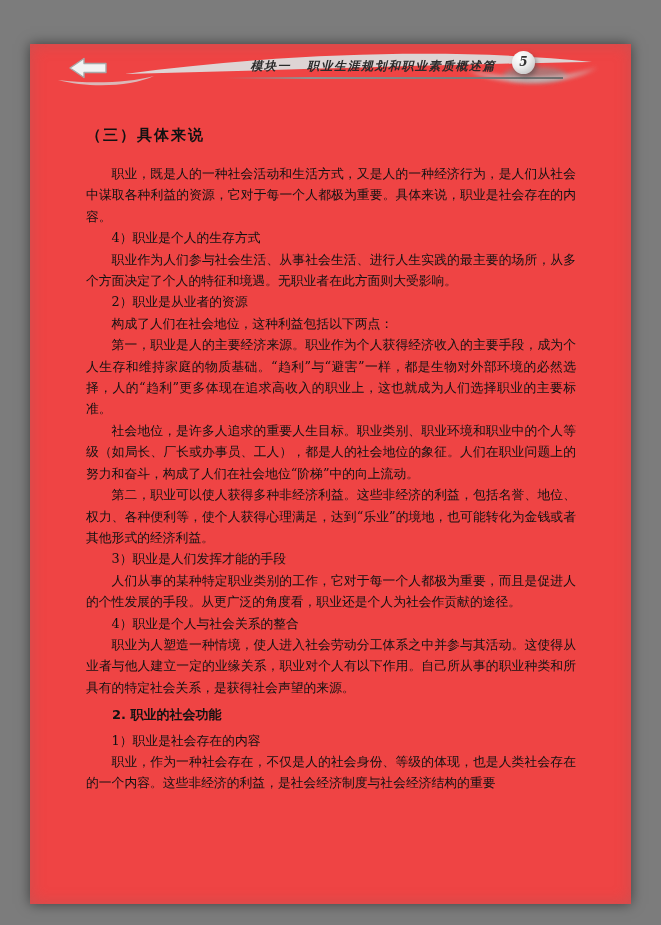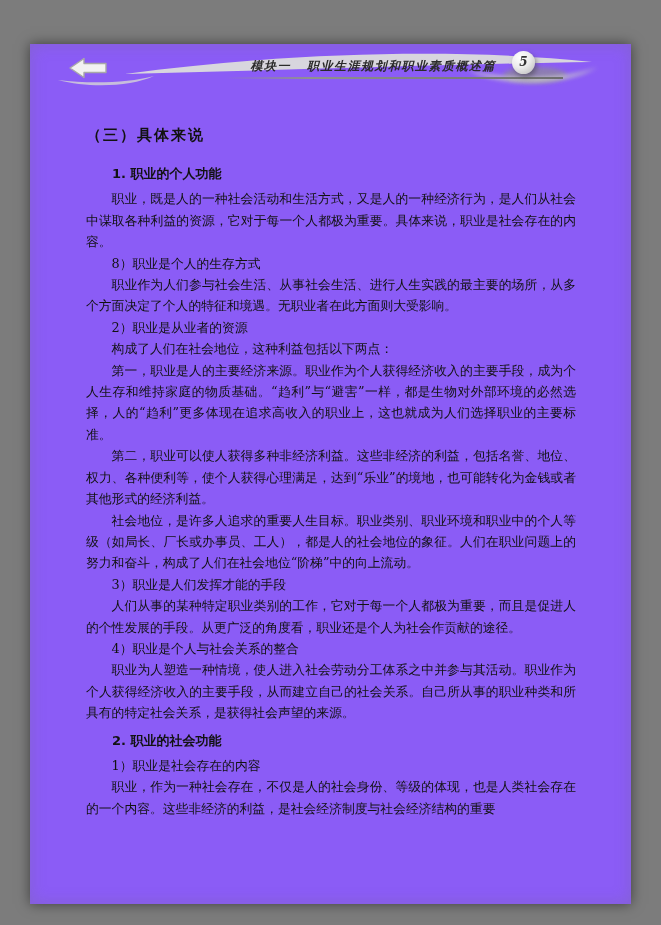--- a/index.html
+++ b/index.html
@@ -7,21 +7,21 @@
   body {
     width: 661px; height: 925px;
     background: #7c7c7c;
     overflow: hidden;
     font-family: "DejaVu Sans", sans-serif;
     position: relative;
   }
   .page {
     position: absolute; left: 30px; top: 44px;
     width: 601px; height: 860px;
-    background: #8b5cf6;
+    background: #ef4444;
     box-shadow: 0 0 12px rgba(0,0,0,.5), inset 0 0 16px rgba(110,110,110,.28);
   }
   .header { position: relative; height: 64px; }
   .swoosh { position: absolute; left: 0; top: 0; width: 601px; height: 64px; }
   .arrow { position: absolute; left: 38px; top: 13px; }
   .header-text {
     position: absolute; right: 135px; top: 14px;
     font-family: "DejaVu Serif", serif;
     font-style: italic; font-weight: bold;
     font-size: 12px; letter-spacing: 1.5px;
@@ -90,31 +90,30 @@
     <div class="rule"></div>
 
     <div class="page-circle">
       <span>5</span>
     </div>
   </div>
 
   <main>
     <h1 class="section-title">（三）具体来说</h1>
 
-    <h2 class="h2">1. 职业的个人功能</h2>
     <p>职业，既是人的一种社会活动和生活方式，又是人的一种经济行为，是人们从社会中谋取各种利益的资源，它对于每一个人都极为重要。具体来说，职业是社会存在的内容。</p>
-    <p class="sub">8）职业是个人的生存方式</p>
+    <p class="sub">4）职业是个人的生存方式</p>
     <p>职业作为人们参与社会生活、从事社会生活、进行人生实践的最主要的场所，从多个方面决定了个人的特征和境遇。无职业者在此方面则大受影响。</p>
     <p class="sub">2）职业是从业者的资源</p>
     <p>构成了人们在社会地位，这种利益包括以下两点：</p>
     <p>第一，职业是人的主要经济来源。职业作为个人获得经济收入的主要手段，成为个人生存和维持家庭的物质基础。“趋利”与“避害”一样，都是生物对外部环境的必然选择，人的“趋利”更多体现在追求高收入的职业上，这也就成为人们选择职业的主要标准。</p>
+    <p>社会地位，是许多人追求的重要人生目标。职业类别、职业环境和职业中的个人等级（如局长、厂长或办事员、工人），都是人的社会地位的象征。人们在职业问题上的努力和奋斗，构成了人们在社会地位“阶梯”中的向上流动。</p>
     <p>第二，职业可以使人获得多种非经济利益。这些非经济的利益，包括名誉、地位、权力、各种便利等，使个人获得心理满足，达到“乐业”的境地，也可能转化为金钱或者其他形式的经济利益。</p>
-    <p>社会地位，是许多人追求的重要人生目标。职业类别、职业环境和职业中的个人等级（如局长、厂长或办事员、工人），都是人的社会地位的象征。人们在职业问题上的努力和奋斗，构成了人们在社会地位“阶梯”中的向上流动。</p>
     <p class="sub">3）职业是人们发挥才能的手段</p>
     <p>人们从事的某种特定职业类别的工作，它对于每一个人都极为重要，而且是促进人的个性发展的手段。从更广泛的角度看，职业还是个人为社会作贡献的途径。</p>
     <p class="sub">4）职业是个人与社会关系的整合</p>
-    <p>职业为人塑造一种情境，使人进入社会劳动分工体系之中并参与其活动。职业作为个人获得经济收入的主要手段，从而建立自己的社会关系。自己所从事的职业种类和所具有的特定社会关系，是获得社会声望的来源。</p>
+    <p>职业为人塑造一种情境，使人进入社会劳动分工体系之中并参与其活动。这使得从业者与他人建立一定的业缘关系，职业对个人有以下作用。自己所从事的职业种类和所具有的特定社会关系，是获得社会声望的来源。</p>
     <h2 class="h2">2. 职业的社会功能</h2>
     <p class="sub">1）职业是社会存在的内容</p>
     <p>职业，作为一种社会存在，不仅是人的社会身份、等级的体现，也是人类社会存在的一个内容。这些非经济的利益，是社会经济制度与社会经济结构的重要</p>
   </main>
 
 </div>
 
 </body></html>

